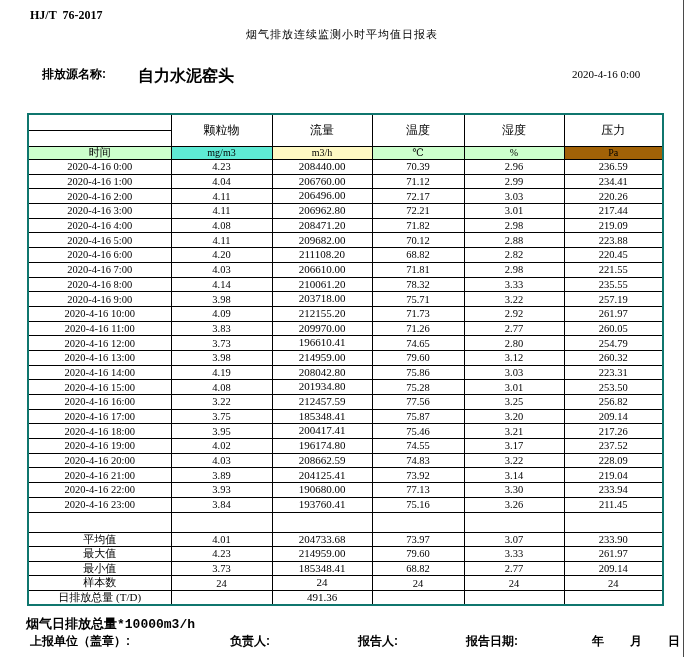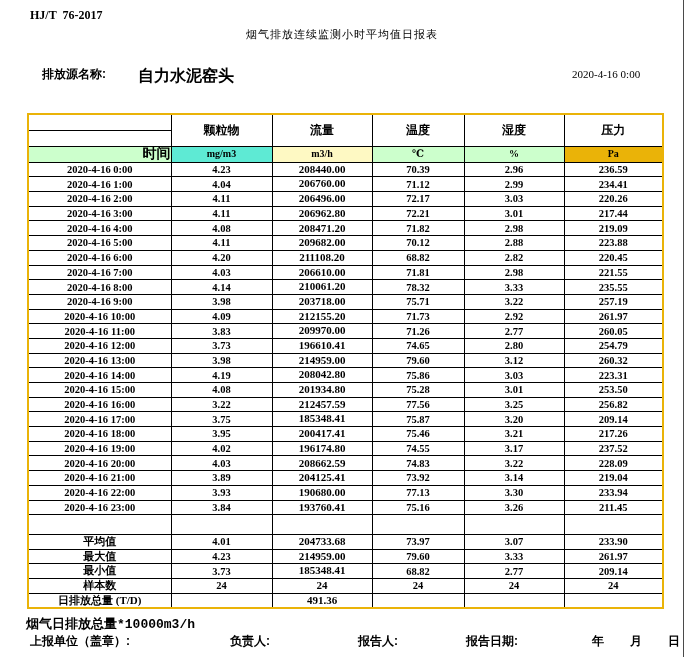--- a/index.html
+++ b/index.html
@@ -11,27 +11,27 @@
        font-weight:bold;font-size:12px;white-space:pre;}
   .title{position:absolute;left:0;top:27px;width:100%;text-align:center;
          font-family:"Liberation Sans",sans-serif;font-weight:normal;font-size:11px;letter-spacing:1px;}
   .src-label{position:absolute;left:42px;top:66px;font-family:"Liberation Sans",sans-serif;
              font-weight:bold;font-size:12px;}
   .src-name{position:absolute;left:113px;top:66px;font-family:"Liberation Sans",sans-serif;
             font-weight:bold;font-size:16px;margin-left:25px;}
   .dt{position:absolute;left:572px;top:68px;font-size:11px;}
 
   table.rpt{position:absolute;left:27px;top:113px;border-collapse:collapse;
-            table-layout:fixed;border:2px solid #eab308;font-weight:bold;}
+            table-layout:fixed;border:2px solid #0f766e;}
   .rpt td{border:1px solid #000;text-align:center;vertical-align:middle;padding:0;
           font-size:10.5px;line-height:1.05;white-space:nowrap;overflow:hidden;}
   .hdr-a td,.hdr-b td{height:15px;}
   .rpt td.colhead{font-size:12px;}
   .units-row td{background:#ccffcc;height:12px;font-size:10px;}
-  .units-row td.time-h{font-size:14px;text-align:right;}
+  .units-row td.time-h{font-size:11px;}
   .data-row td{height:13.7px;}
   .spacer-row td{height:19px;}
   .sum-row td{height:13.6px;}
   .sum-row td.lbl{font-size:11px;}
   .rpt td.flow{font-size:11px;}
 
   .foot-note{position:absolute;left:26px;top:615px;font-family:Liberation Mono, monospace;
              font-weight:bold;font-size:13px;}
   .foot-item{position:absolute;top:633px;font-family:"Liberation Sans",sans-serif;
              font-weight:bold;font-size:12px;white-space:nowrap;}
@@ -69,21 +69,21 @@
       </tr>
       <tr class="hdr-b">
         <td></td>
       </tr>
       <tr class="units-row">
         <td class="time-h" style="background: rgb(204, 255, 204);">时间</td>
         <td style="background: #5eead4;">mg/m3</td>
         <td style="background: #fef9c3;">m3/h</td>
         <td style="background: rgb(204, 255, 204);">℃</td>
         <td style="background: rgb(204, 255, 204);">%</td>
-        <td style="background: #eab308;">Pa</td>
+        <td style="background: #a16207;">Pa</td>
       </tr>
     </tbody>
     <tbody id="data-rows">
         <tr class="data-row">
           <td class="time">2020-4-16 0:00</td>
           <td>4.23</td>
           <td class="flow">208440.00</td>
           <td>70.39</td>
           <td>2.96</td>
           <td>236.59</td>

